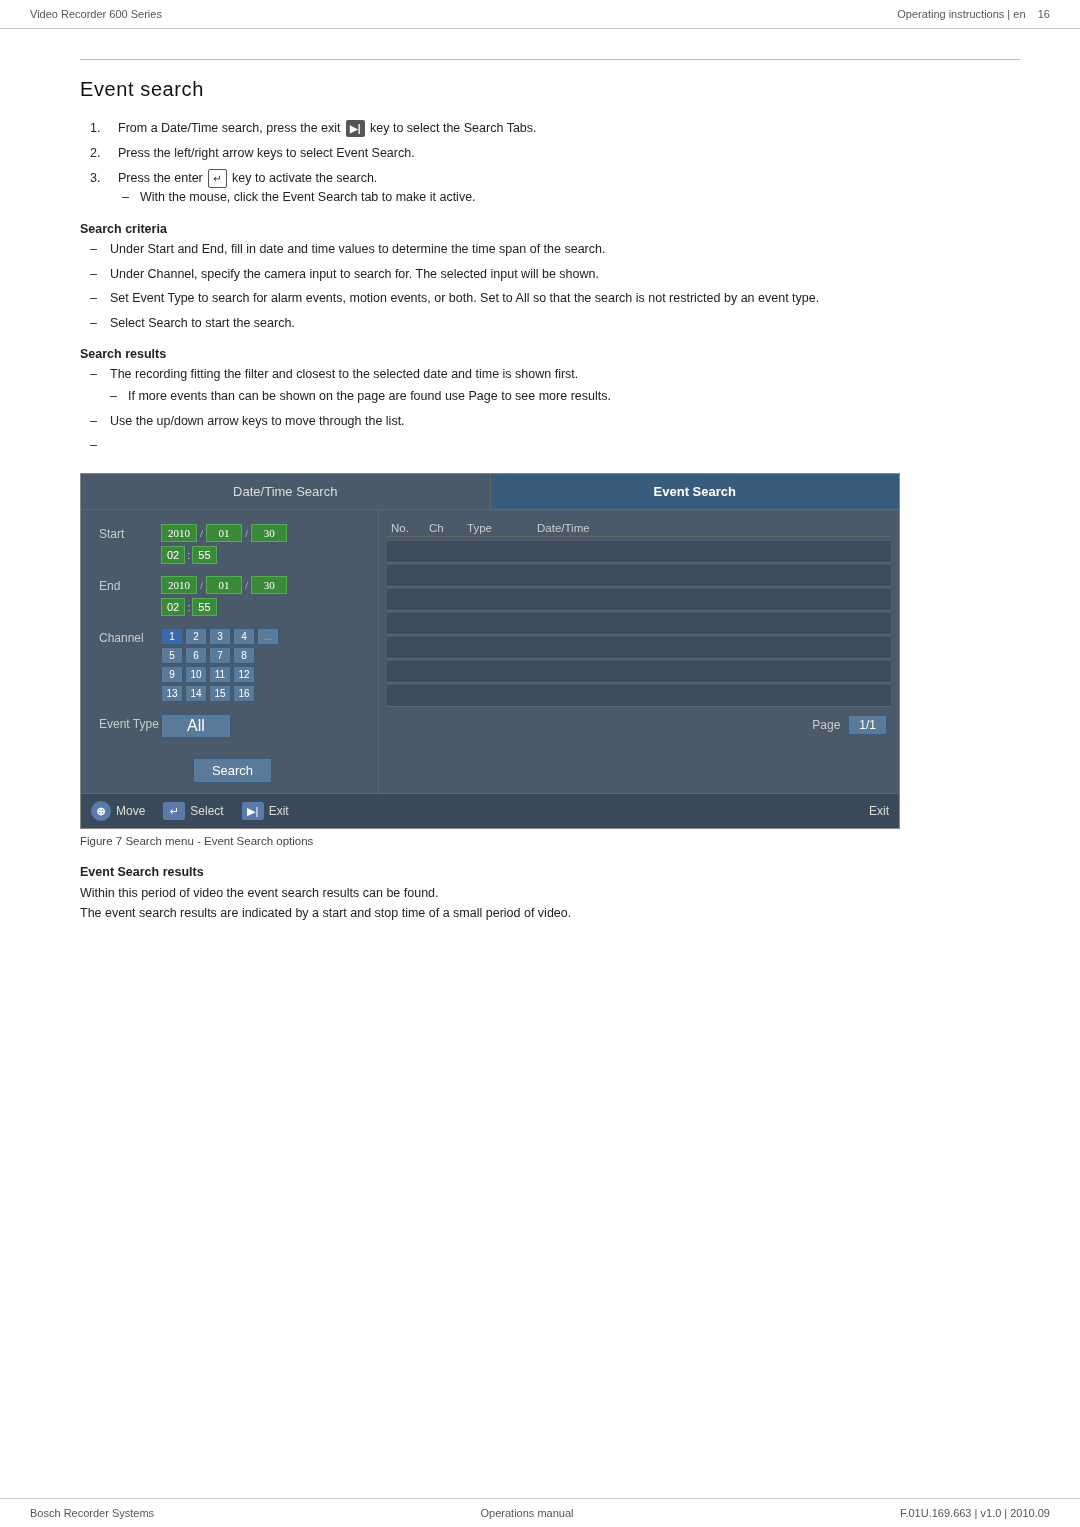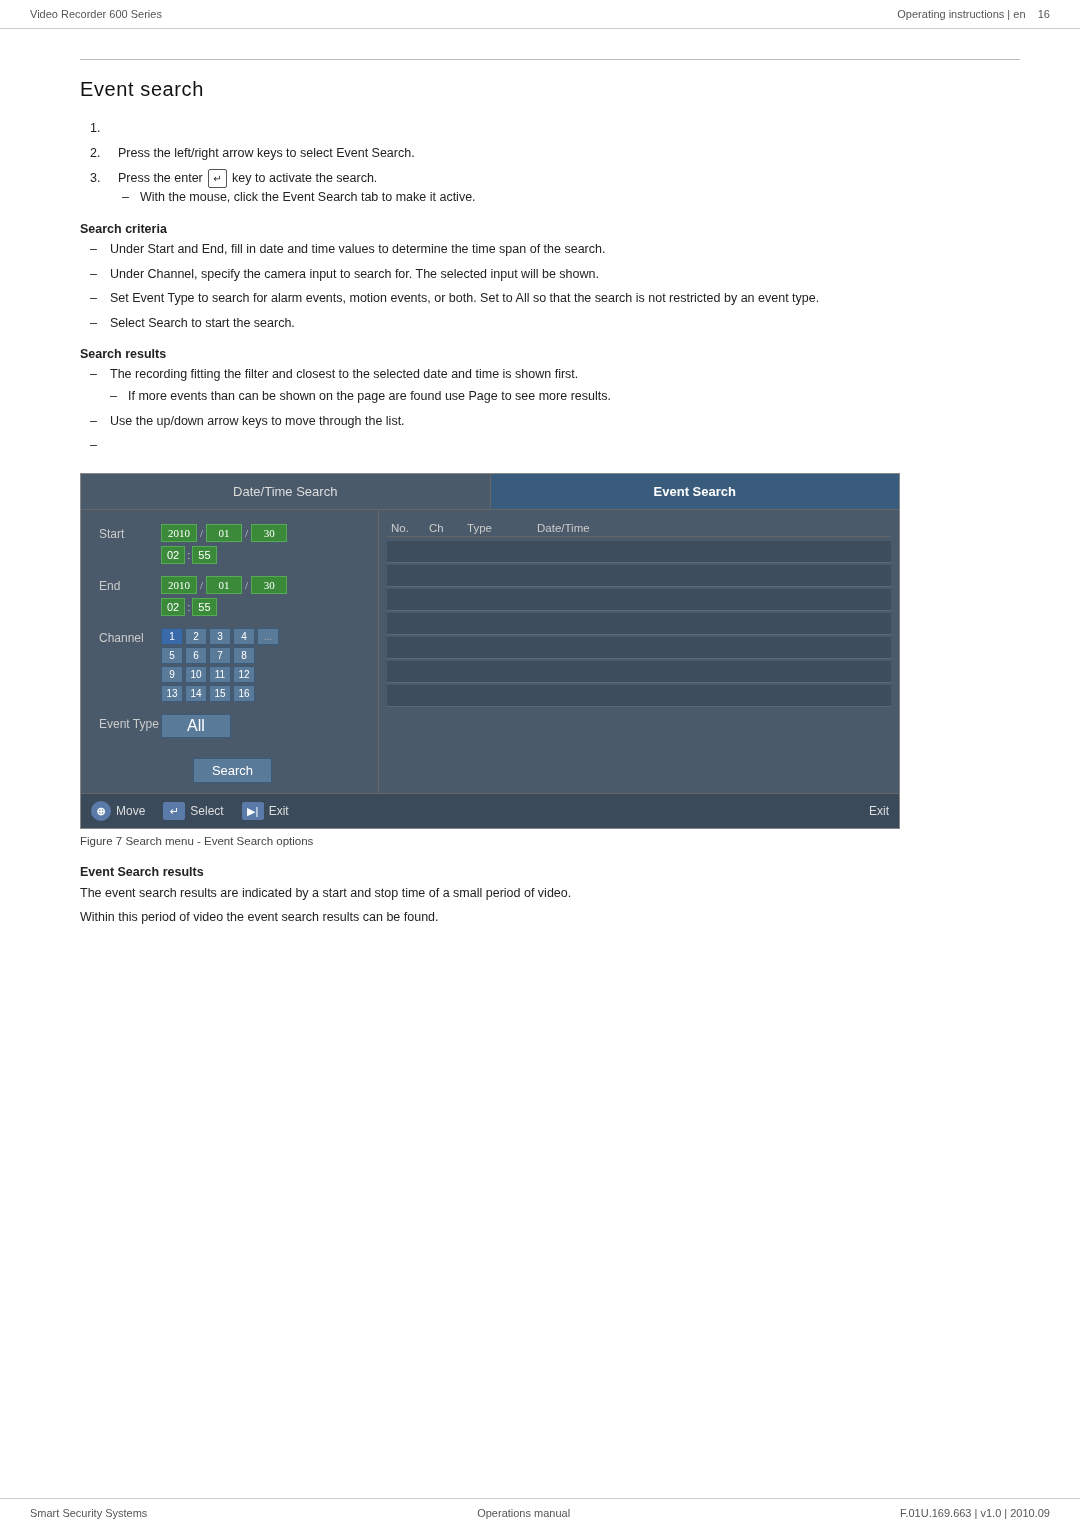--- a/index.html
+++ b/index.html
@@ -387,20 +387,25 @@
   </div>
 
   <div class="content-area">
     <div class="divider"></div>
 
     <div class="section-title">Event search</div>
 
     <ol class="numbered-list">
       <li>
         <span class="num">1.</span>
+        <span>
+          From a Date/Time search, press the exit
+          <span class="inline-icon">▶|</span>
+          key to select the Search Tabs.
+        </span>
       </li>
       <li>
         <span class="num">2.</span>
         <span>Press the left/right arrow keys to select Event Search.</span>
       </li>
       <li style="flex-direction:column;">
         <div style="display:flex;">
           <span class="num">3.</span>
           <span>
             Press the enter
@@ -554,20 +559,24 @@
           </div>
 
           <div class="result-row"></div>
           <div class="result-row"></div>
           <div class="result-row"></div>
           <div class="result-row"></div>
           <div class="result-row"></div>
           <div class="result-row"></div>
           <div class="result-row"></div>
 
+          <div class="page-row">
+            <span>Page</span>
+            <span class="page-val">1/1</span>
+          </div>
         </div>
       </div>
 
       <div class="bottom-bar">
         <div class="bottom-item">
           <div class="bottom-icon">⊕</div>
           <span>Move</span>
         </div>
         <div class="bottom-item">
           <div class="bottom-icon-enter">↵</div>
@@ -577,22 +586,22 @@
           <div class="bottom-icon-exit">▶|</div>
           <span>Exit</span>
         </div>
         <button class="exit-btn">Exit</button>
       </div>
     </div>
 
     <div class="fig-caption">Figure 7    Search menu - Event Search options</div>
 
     <div class="sub-section-label">Event Search results</div>
+    <p style="font-size:12.5px; line-height:1.6;">Within this period of video the event search results can be found.</p>
     <p style="font-size:12.5px; line-height:1.6; margin-bottom:4px;">The event search results are indicated by a start and stop time of a small period of video.</p>
-    <p style="font-size:12.5px; line-height:1.6;">Within this period of video the event search results can be found.</p>
   </div>
 
   <div class="footer-bar">
-    <span>Smart Security Systems</span>
+    <span>Bosch Recorder Systems</span>
     <span>Operations manual</span>
     <span>F.01U.169.663 | v1.0 | 2010.09</span>
   </div>
 </div>
 
 </body></html>

